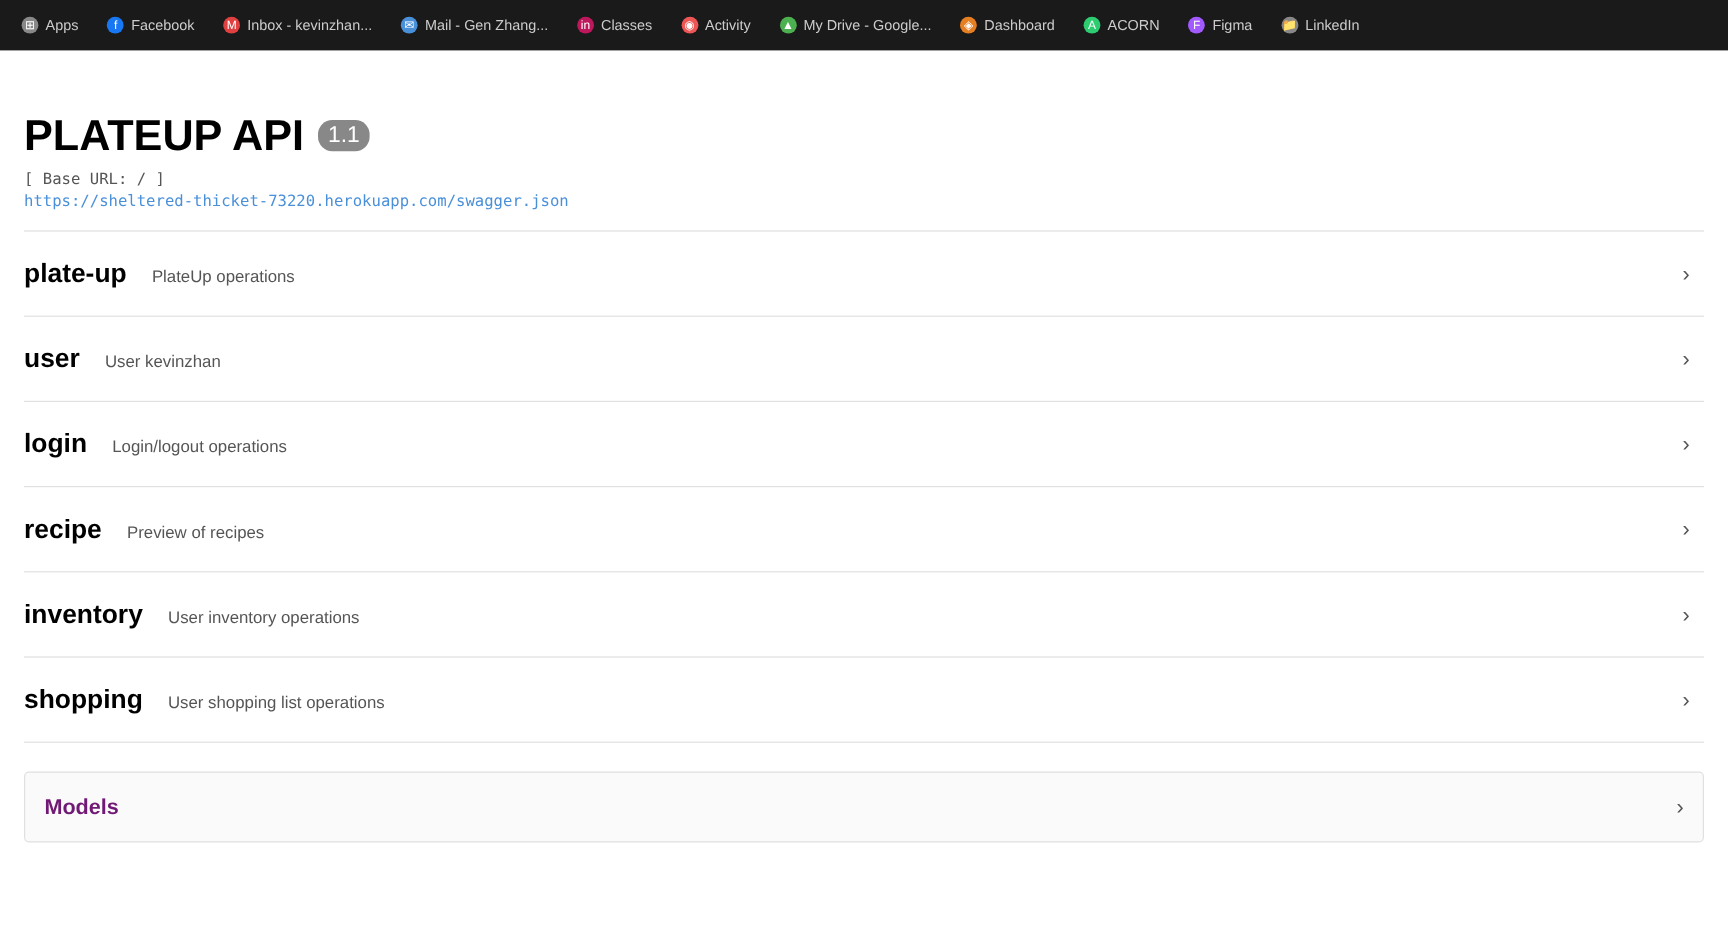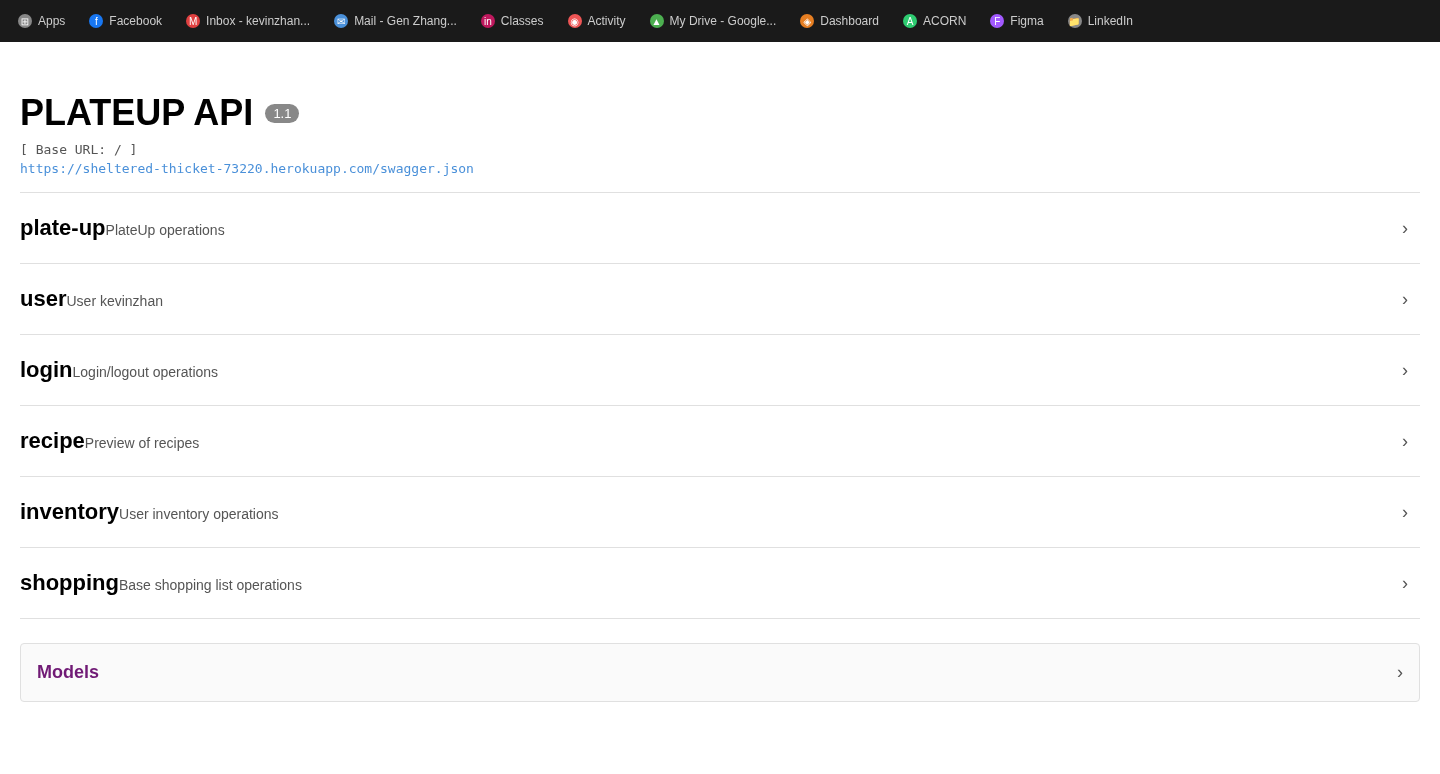--- a/index.html
+++ b/index.html
@@ -52,21 +52,21 @@
       margin-bottom: 8px;
     }
     .api-title {
       font-size: 36px;
       font-weight: bold;
       color: #000;
     }
     .version-badge {
       background: #888;
       color: #fff;
-      font-size: 13px;
+      font-size: 19px;
       padding: 2px 8px;
       border-radius: 12px;
       font-weight: normal;
     }
     .base-url-label {
       font-size: 13px;
       color: #555;
       font-family: monospace;
       margin-bottom: 4px;
     }
@@ -92,21 +92,21 @@
       justify-content: space-between;
       padding: 22px 12px 22px 0;
       cursor: pointer;
     }
     .api-section:last-of-type {
       border-bottom: 1px solid #e0e0e0;
     }
     .section-left {
       display: flex;
       align-items: baseline;
-      gap: 0;
+      gap: 21px;
     }
     .section-name {
       font-size: 22px;
       font-weight: bold;
       color: #000;
     }
     .section-desc {
       font-size: 14px;
       color: #555;
     }
@@ -227,21 +227,21 @@
       <div class="api-section">
         <div class="section-left">
           <span class="section-name">inventory</span>
           <span class="section-desc">User inventory operations</span>
         </div>
         <span class="chevron-icon">›</span>
       </div>
       <div class="api-section">
         <div class="section-left">
           <span class="section-name">shopping</span>
-          <span class="section-desc">Base shopping list operations</span>
+          <span class="section-desc">User shopping list operations</span>
         </div>
         <span class="chevron-icon">›</span>
       </div>
     </div>
 
   <div class="models-section">
     <span class="models-label">Models</span>
     <span class="chevron-icon">›</span>
   </div>
 

